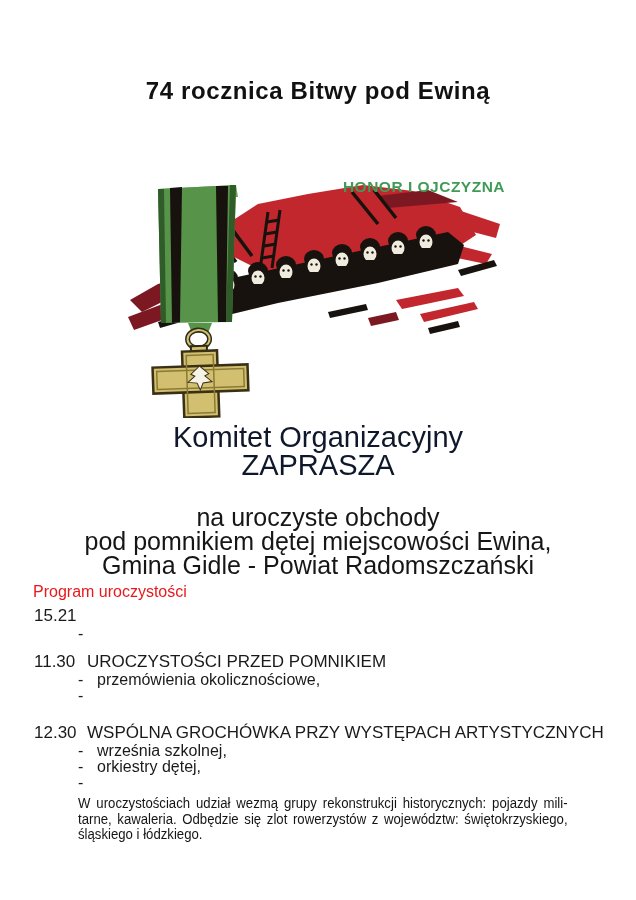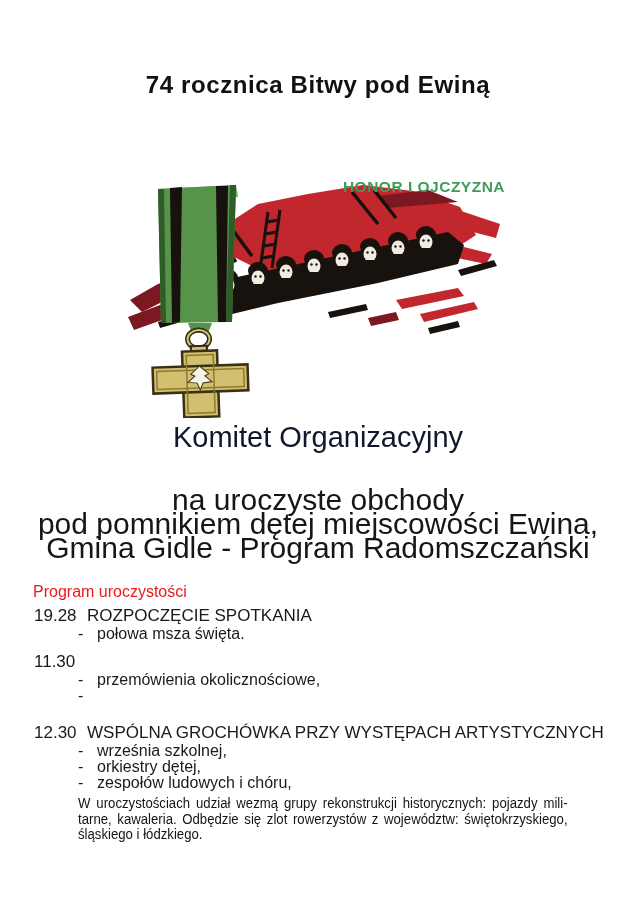--- a/index.html
+++ b/index.html
@@ -11,31 +11,31 @@
     --cross-gold:#d2c070;
     --ink-black:#17120d;
     --text-black:#1a1a1a;
   }
   html,body{margin:0;padding:0;}
   body{
     width:636px;height:900px;background:#ffffff;position:relative;overflow:hidden;
     font-family:"Liberation Sans",sans-serif;color:var(--text-black);
   }
   .page-title{
-    position:absolute;top:71px;left:0;width:636px;text-align:center;
+    position:absolute;top:77px;left:0;width:636px;text-align:center;
     font-size:24px;font-weight:bold;letter-spacing:.6px;color:#111;
   }
   .emblem{position:absolute;left:128px;top:152px;width:382px;height:266px;}
   .invitation-big{
     position:absolute;top:423px;left:0;width:636px;text-align:center;
     font-size:29px;line-height:28px;color:#0f172a;
   }
   .invitation-small{
-    position:absolute;top:488px;left:0;width:636px;text-align:center;
-    font-size:30px;line-height:24px;color:#161616;
+    position:absolute;top:505px;left:0;width:636px;text-align:center;
+    font-size:25px;line-height:24px;color:#161616;
   }
   .program-heading{
     position:absolute;left:33px;top:583px;font-size:16px;
     color:var(--program-heading-red);
   }
   .program{position:absolute;left:0;top:0;width:636px;}
   .section{position:absolute;left:0;width:636px;}
   .section:nth-child(1){top:606px;}
   .section:nth-child(2){top:652px;text-align:center;}
   .section:nth-child(3){top:723px;}
@@ -142,46 +142,46 @@
     <rect x="59" y="203" width="27" height="58" fill="none" stroke="#8a7a34" stroke-width="1.5"></rect>
     <rect x="29" y="218" width="87" height="18" fill="none" stroke="#8a7a34" stroke-width="1.5"></rect>
     <path d="M72,214 l-9,8 l4,2 l-7,6 l9,1 l3,7 l3,-7 l9,-1 l-7,-6 l4,-2 z" fill="#f5f2e6" stroke="#3a3014" stroke-width="1"></path>
   </g>
 
   <text class="motto" x="296" y="40" text-anchor="middle" style="fill:var(--motto-green)">HONOR I OJCZYZNA</text>
 </svg>
 
 <div class="invitation-big">
   <div>Komitet Organizacyjny</div>
+  <div>ZAPRASZA</div>
 </div>
 <div class="invitation-small">
   <div>na uroczyste obchody</div>
   <div>pod pomnikiem dętej miejscowości Ewina,</div>
-  <div>Gmina Gidle - Program Radomszczański</div>
+  <div>Gmina Gidle - Powiat Radomszczański</div>
 </div>
 
 <div class="program-heading">Program uroczystości</div>
 
 <div class="program">
   <div class="section">
     <div class="sec-head">
-      <span class="sec-time">19.28</span>
-      <span class="sec-title">ROZPOCZĘCIE SPOTKANIA</span>
+      <span class="sec-time">15.21</span>
     </div>
     <div class="sec-items">
   <div class="sec-item">
     <span class="item-dash">-</span>
-    <span class="item-text">połowa msza święta.</span>
   </div>
 </div>
   </div>
 
   <div class="section">
     <div class="sec-head">
       <span class="sec-time">11.30</span>
+      <span class="sec-title">UROCZYSTOŚCI PRZED POMNIKIEM</span>
     </div>
     <div class="sec-items">
   <div class="sec-item">
     <span class="item-dash">-</span>
     <span class="item-text">przemówienia okolicznościowe,</span>
   </div>
 
   <div class="sec-item">
     <span class="item-dash">-</span>
   </div>
@@ -199,21 +199,20 @@
     <span class="item-text">września szkolnej,</span>
   </div>
 
   <div class="sec-item">
     <span class="item-dash">-</span>
     <span class="item-text">orkiestry dętej,</span>
   </div>
 
   <div class="sec-item">
     <span class="item-dash">-</span>
-    <span class="item-text">zespołów ludowych i chóru,</span>
   </div>
 </div>
   </div>
 </div>
 
 <div class="closing">
     <div class="jline">W uroczystościach udział wezmą grupy rekonstrukcji historycznych: pojazdy mili-</div>
     <div class="jline">tarne, kawaleria. Odbędzie się zlot rowerzystów z województw: świętokrzyskiego,</div>
     <div class="lline">śląskiego i łódzkiego.</div>
   </div>

